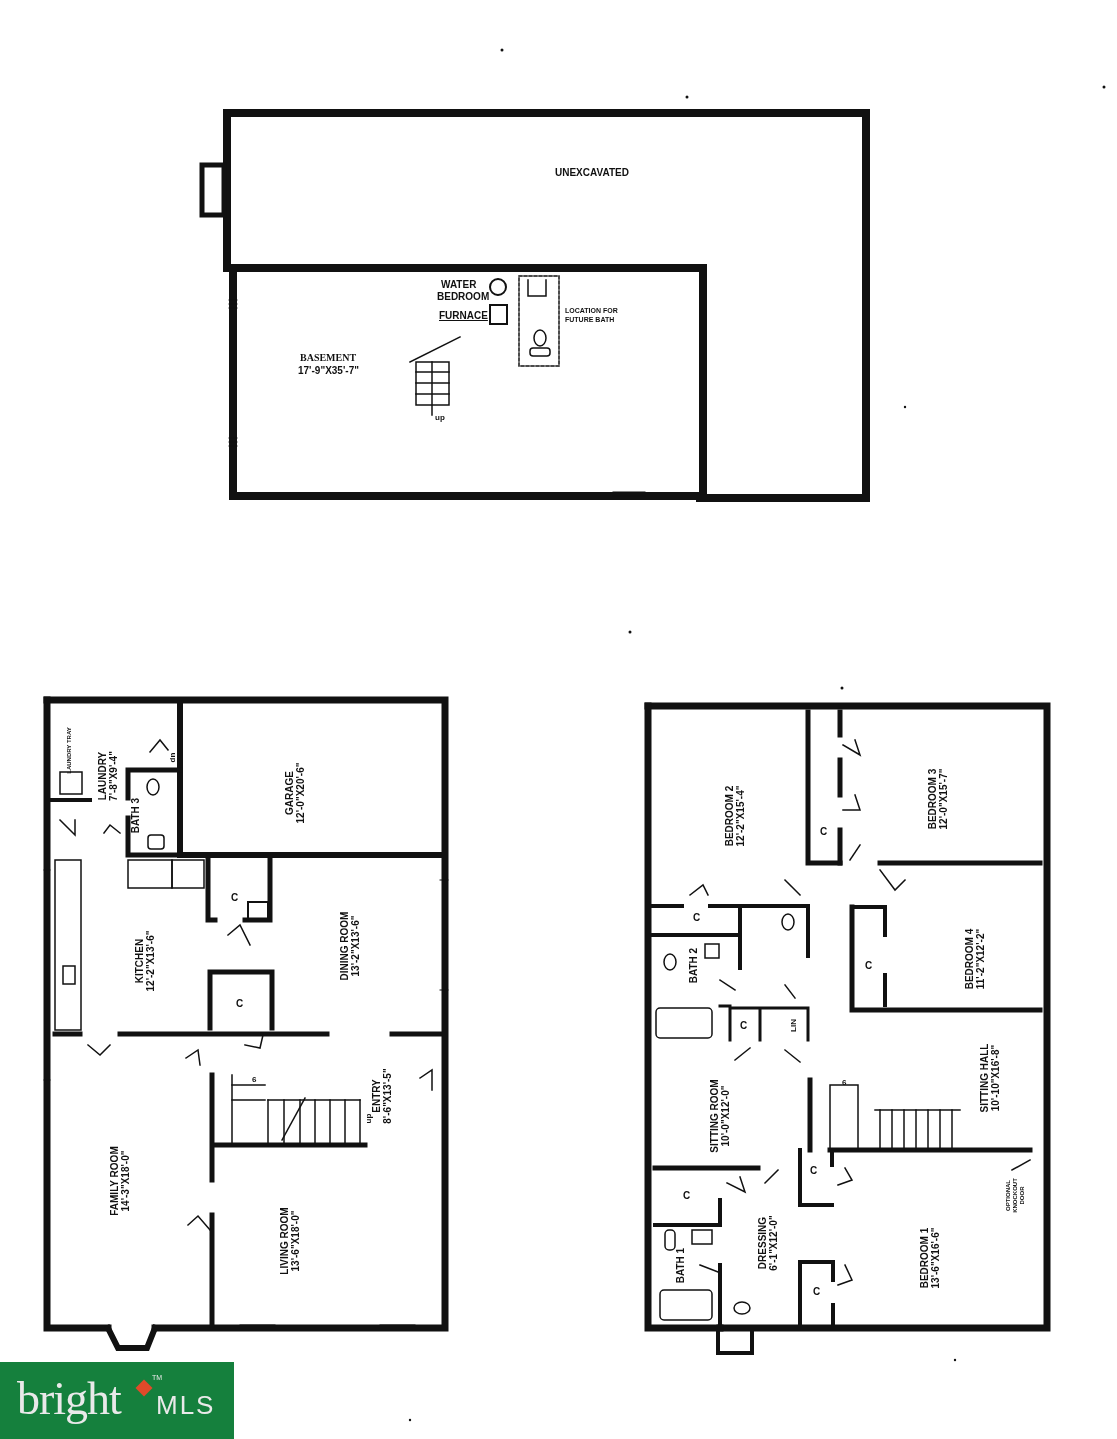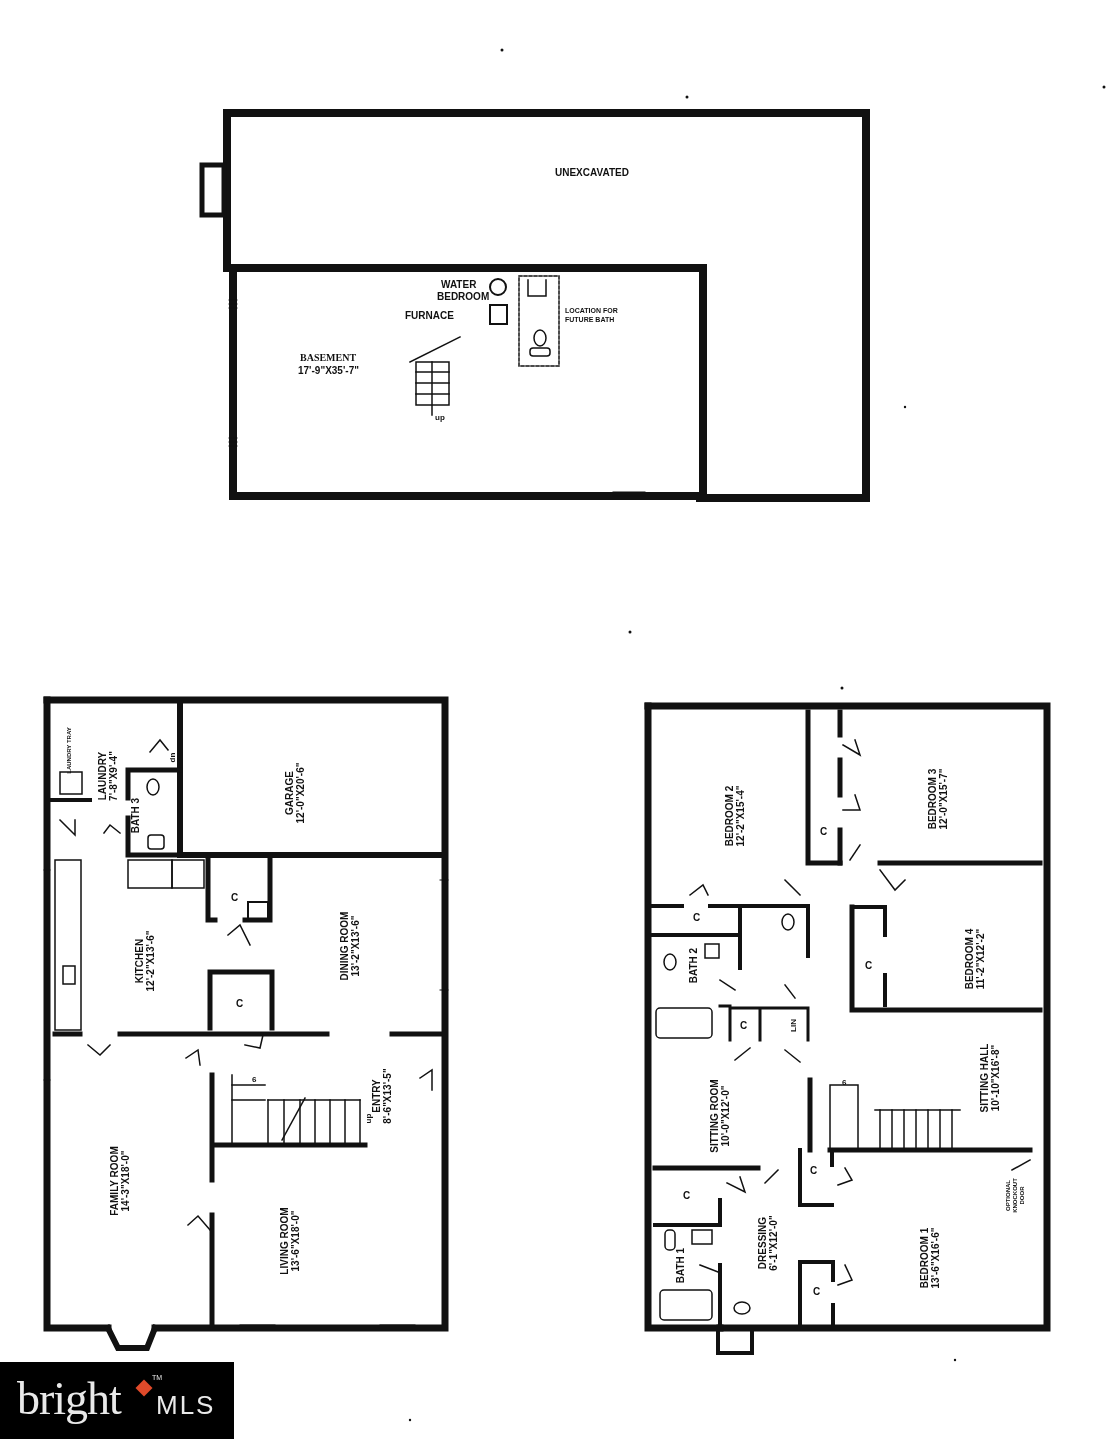--- a/index.html
+++ b/index.html
@@ -1,20 +1,20 @@
 <!DOCTYPE html>
 <html><head>
 <meta charset="utf-8">
 <style>
   html, body { margin:0; padding:0; background:#ffffff; }
   body { width:1117px; height:1439px; position:relative; overflow:hidden; font-family:"Liberation Sans", sans-serif; }
   .plan { position:absolute; left:0; top:0; }
   .lbl { position:absolute; font-family:"Liberation Sans", sans-serif; font-weight:bold; color:#111; font-size:10px; line-height:11px; text-align:center; white-space:nowrap; }
   .rot { transform:rotate(-90deg); transform-origin:center center; }
-  .logo { position:absolute; left:0; top:1362px; width:234px; height:77px; background:#000000; }
+  .logo { position:absolute; left:0; top:1362px; width:234px; height:77px; background:#15803d; }
   .logo-bright { position:absolute; left:17px; top:10px; font-family:"Liberation Serif", serif; font-size:46px; color:#e9e9e9; letter-spacing:-1px; }
   .logo-mls { position:absolute; left:156px; top:28px; font-family:"Liberation Sans", sans-serif; font-size:26px; color:#e9e9e9; letter-spacing:2px; }
   .logo-star { position:absolute; left:138px; top:20px; width:12px; height:12px; background:#e04a2a; transform:rotate(45deg); }
   .logo-tm { position:absolute; left:152px; top:12px; font-size:7px; color:#e9e9e9; }
 </style>
 </head>
 <body>
 
 <svg class="plan" width="1117" height="1439" viewBox="0 0 1117 1439" xmlns="http://www.w3.org/2000/svg">
   <g fill="none" stroke="#111" stroke-linecap="square">
@@ -208,21 +208,21 @@
     <circle cx="955" cy="1360" r="1.2"></circle>
       <circle cx="410" cy="1420" r="1.2"></circle>
   </g>
 </svg>
 
 <div class="lbl" style="left:555px;top:167px;">UNEXCAVATED</div>
 <div class="lbl" style="left:300px;top:352px;font-family:Liberation Serif, serif;">BASEMENT</div>
 <div class="lbl" style="left:298px;top:365px;">17'-9"X35'-7"</div>
 <div class="lbl" style="left:441px;top:279px;">WATER</div>
 <div class="lbl" style="left:437px;top:291px;">BEDROOM</div>
-<div class="lbl" style="left:405px;top:310px;">FURNACE</div>
+<div class="lbl" style="left:439px;top:310px;text-decoration:underline;">FURNACE</div>
 <div class="lbl" style="left:565px;top:305px;font-size:7px;">LOCATION FOR</div>
 <div class="lbl" style="left:565px;top:314px;font-size:7px;">FUTURE BATH</div>
 <div class="lbl" style="left:435px;top:412px;font-size:8px;">up</div>
 
 <div class="lbl rot" style="left:44px;top:745px;width:50px;font-size:6px;"><span>LAUNDRY</span> <span>TRAY</span></div>
 <div class="lbl rot" style="left:68px;top:765px;width:80px;"><span>LAUNDRY</span><br><span>7'-8"X9'-4"</span></div>
 <div class="lbl rot" style="left:105px;top:810px;width:60px;">BATH 3</div>
 <div class="lbl rot" style="left:250px;top:782px;width:90px;"><span>GARAGE</span><br><span>12'-0"X20'-6"</span></div>
 <div class="lbl rot" style="left:100px;top:950px;width:90px;"><span>KITCHEN</span><br><span>12'-2"X13'-6"</span></div>
 <div class="lbl rot" style="left:305px;top:935px;width:90px;"><span>DINING ROOM</span><br><span>13'-2"X13'-6"</span></div>

